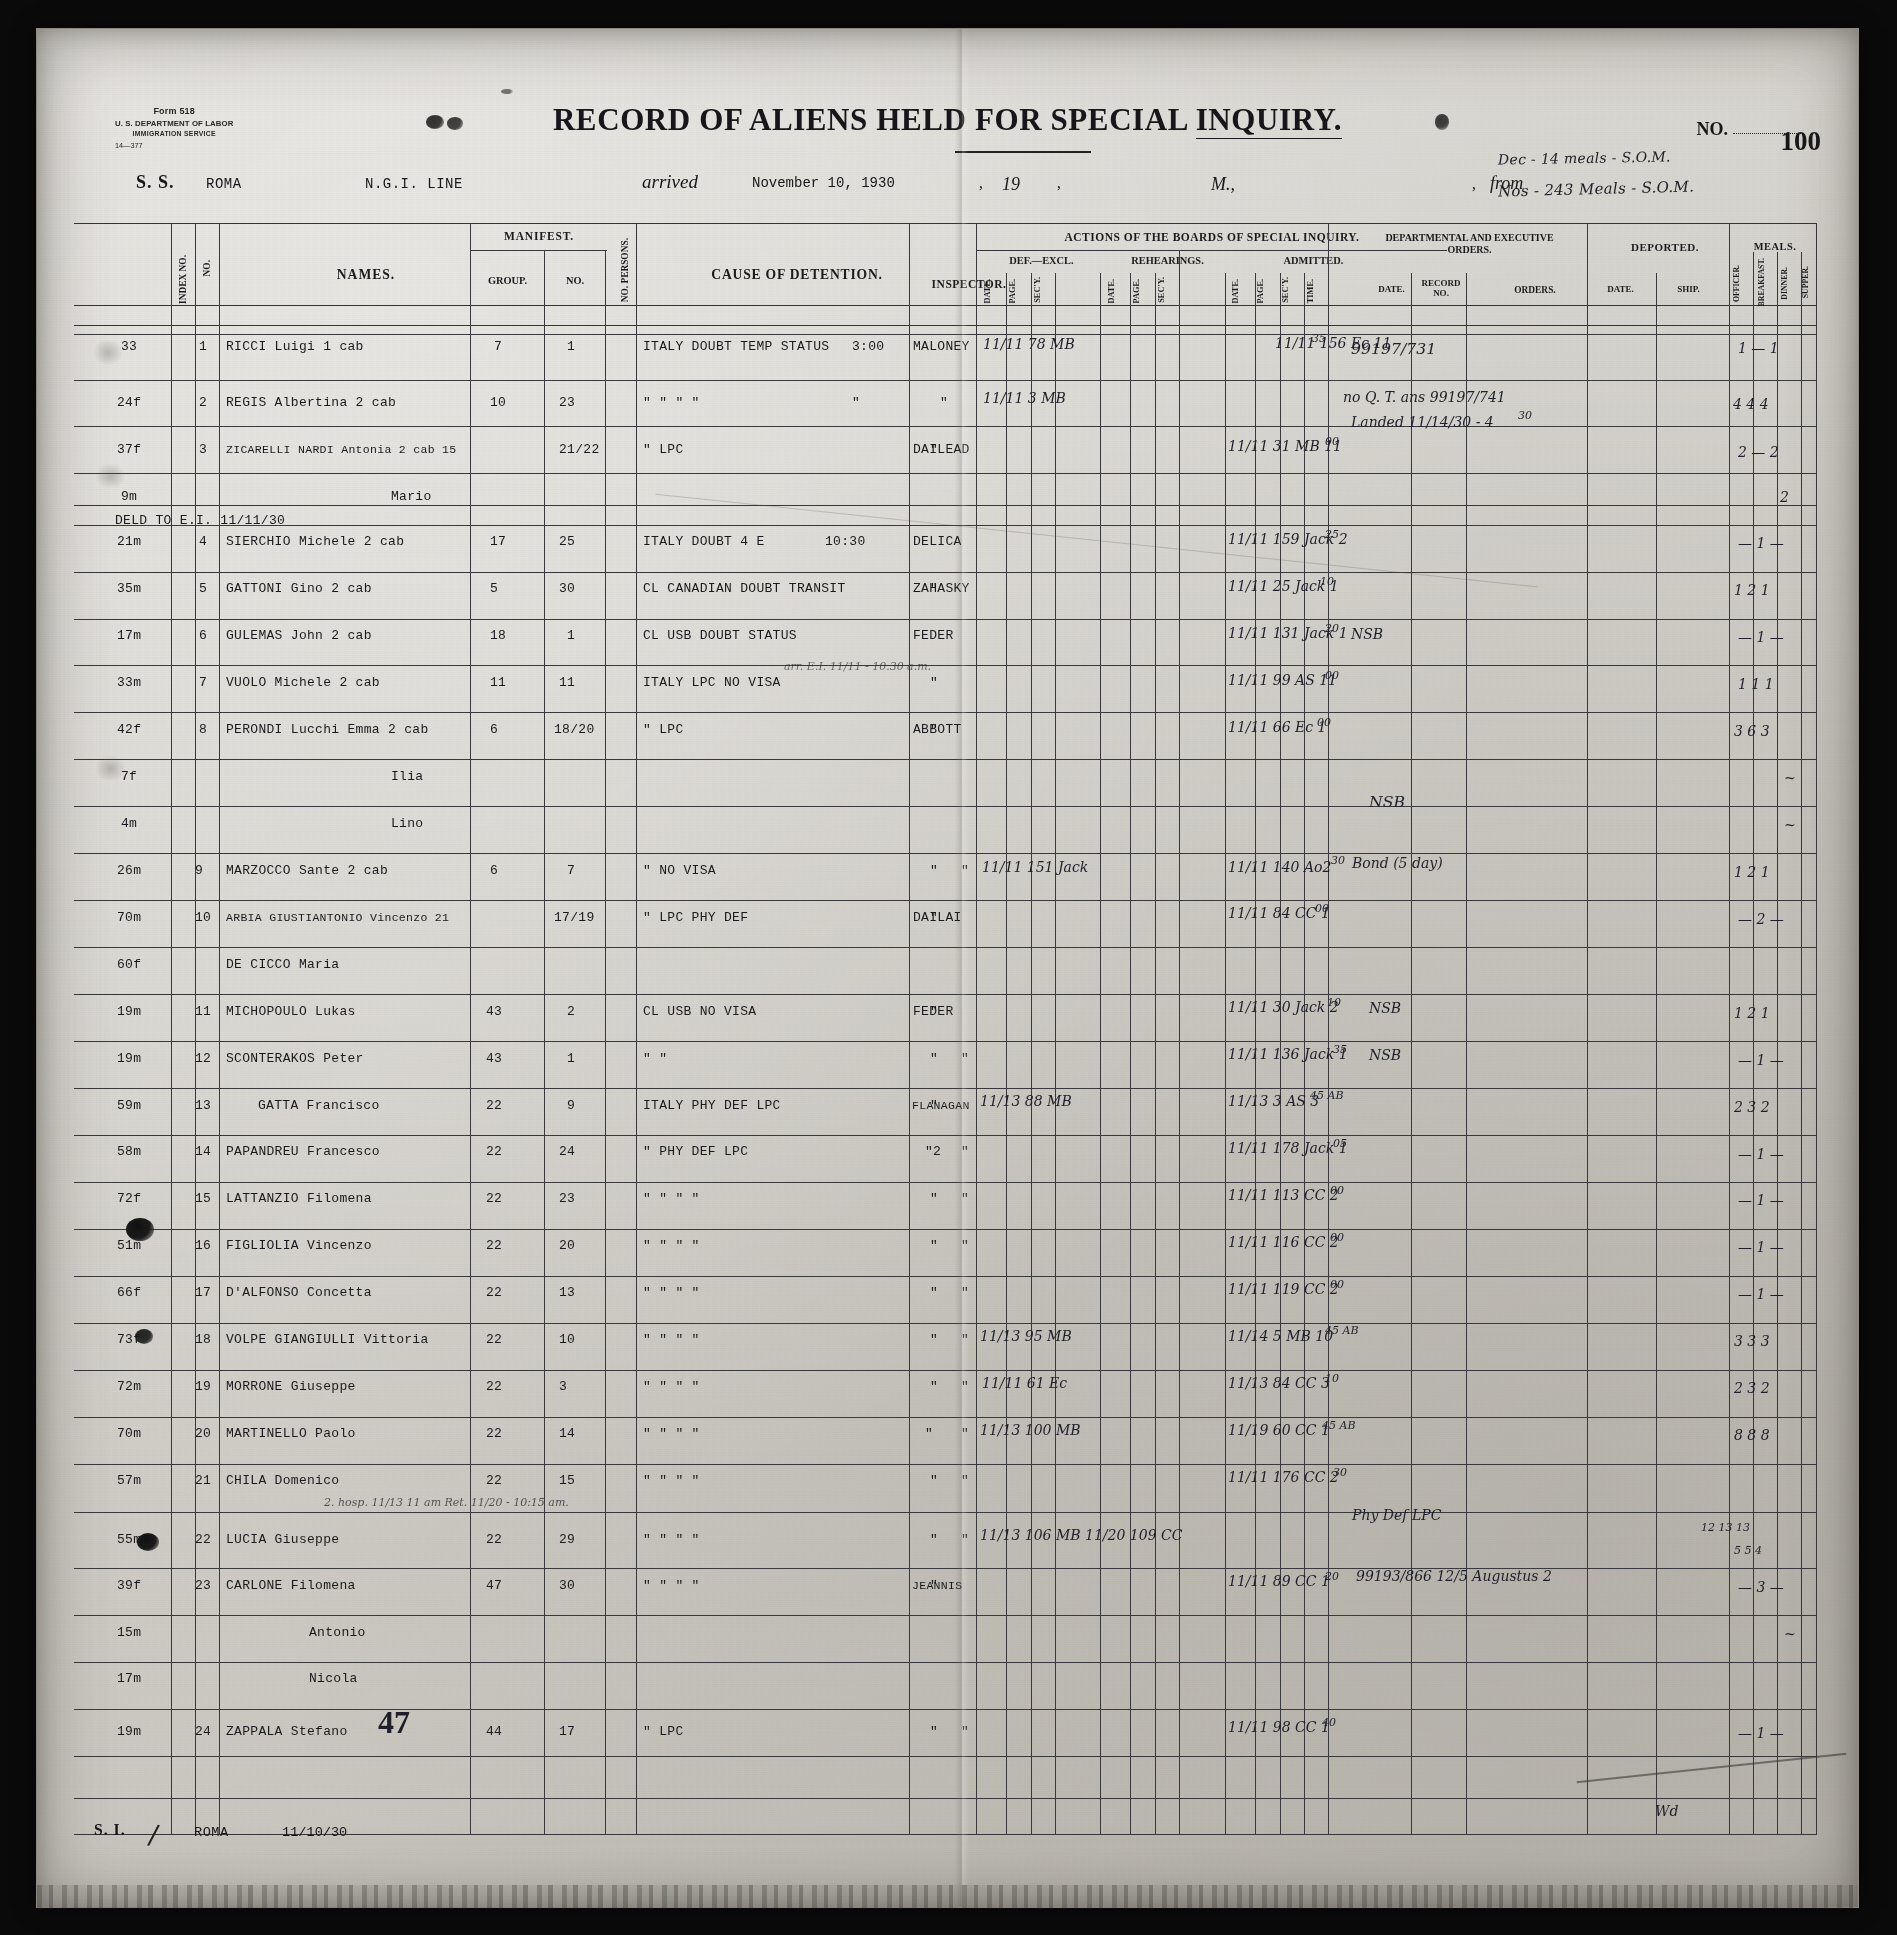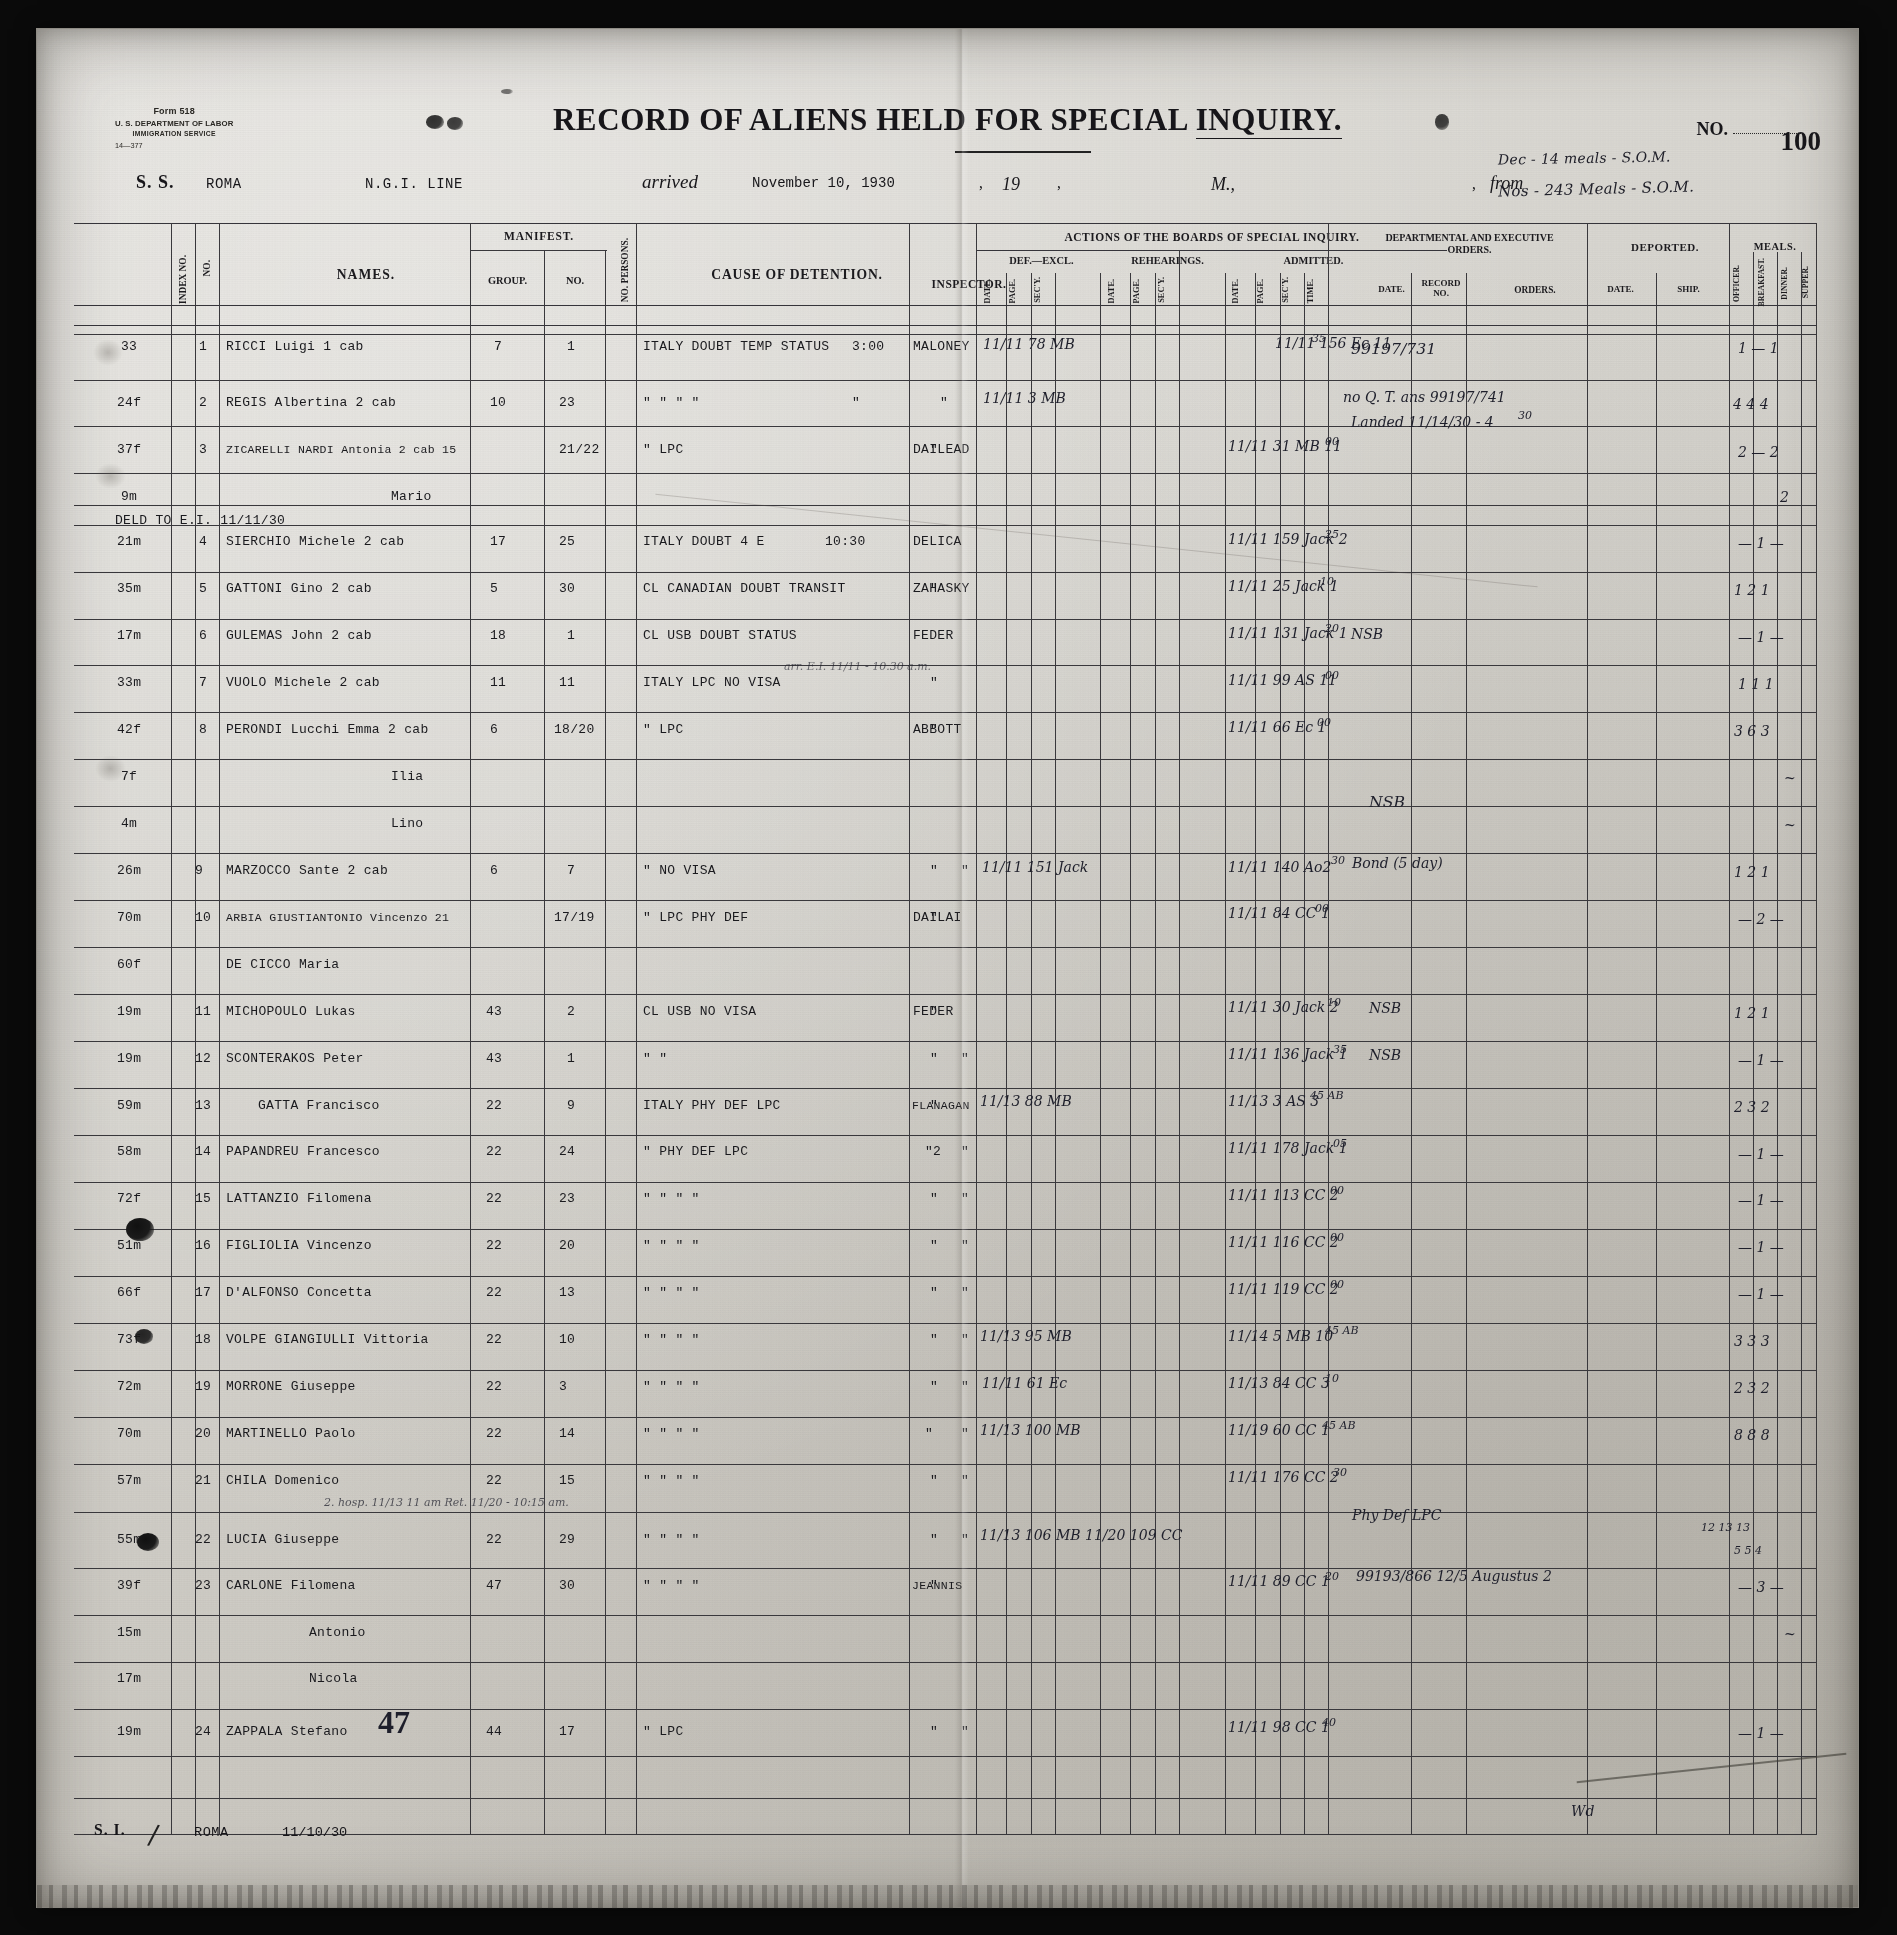--- a/index.html
+++ b/index.html
@@ -673,21 +673,21 @@
     <div class="blot" style="left:52px; top:995px; width:28px; height:23px;"></div>
     <div class="blot" style="left:61px; top:1106px; width:18px; height:14.6px; opacity:.9;"></div>
     <div class="blot" style="left:63px; top:1310px; width:22px; height:18px;"></div>
     <div class="smudge" style="left:21px; top:240px; width:31px; height:26px;"></div>
     <div class="smudge" style="left:21px; top:532px; width:31px; height:27px;"></div>
     <div class="smudge" style="left:19px; top:116px; width:30px; height:27px;"></div>
   </div>
 
   <div style="position:absolute; left:616px; top:511px; width:887px; height:1px; background:rgba(90,85,78,.25); transform:rotate(6deg);"></div>
   <div style="position:absolute; left:1539px; top:1738px; width:271px; height:1.6px; background:rgba(60,58,52,.6); transform:rotate(-6deg);"></div>
-  <div class="ink mid" style="position:absolute; left:1534px; top:1774px;">Wd</div>
+  <div class="ink mid" style="position:absolute; left:1618px; top:1774px;">Wd</div>
 
   <div class="si-line">S. I.</div>
   <div class="si-check">/</div>
   <div class="si-roma">ROMA</div>
   <div class="si-date">11/10/30</div>
 
   <div class="fold" style="left:918px;"></div>
   <div class="bottom-tear"></div>
   <div class="edge-dark"></div>
 </div>

